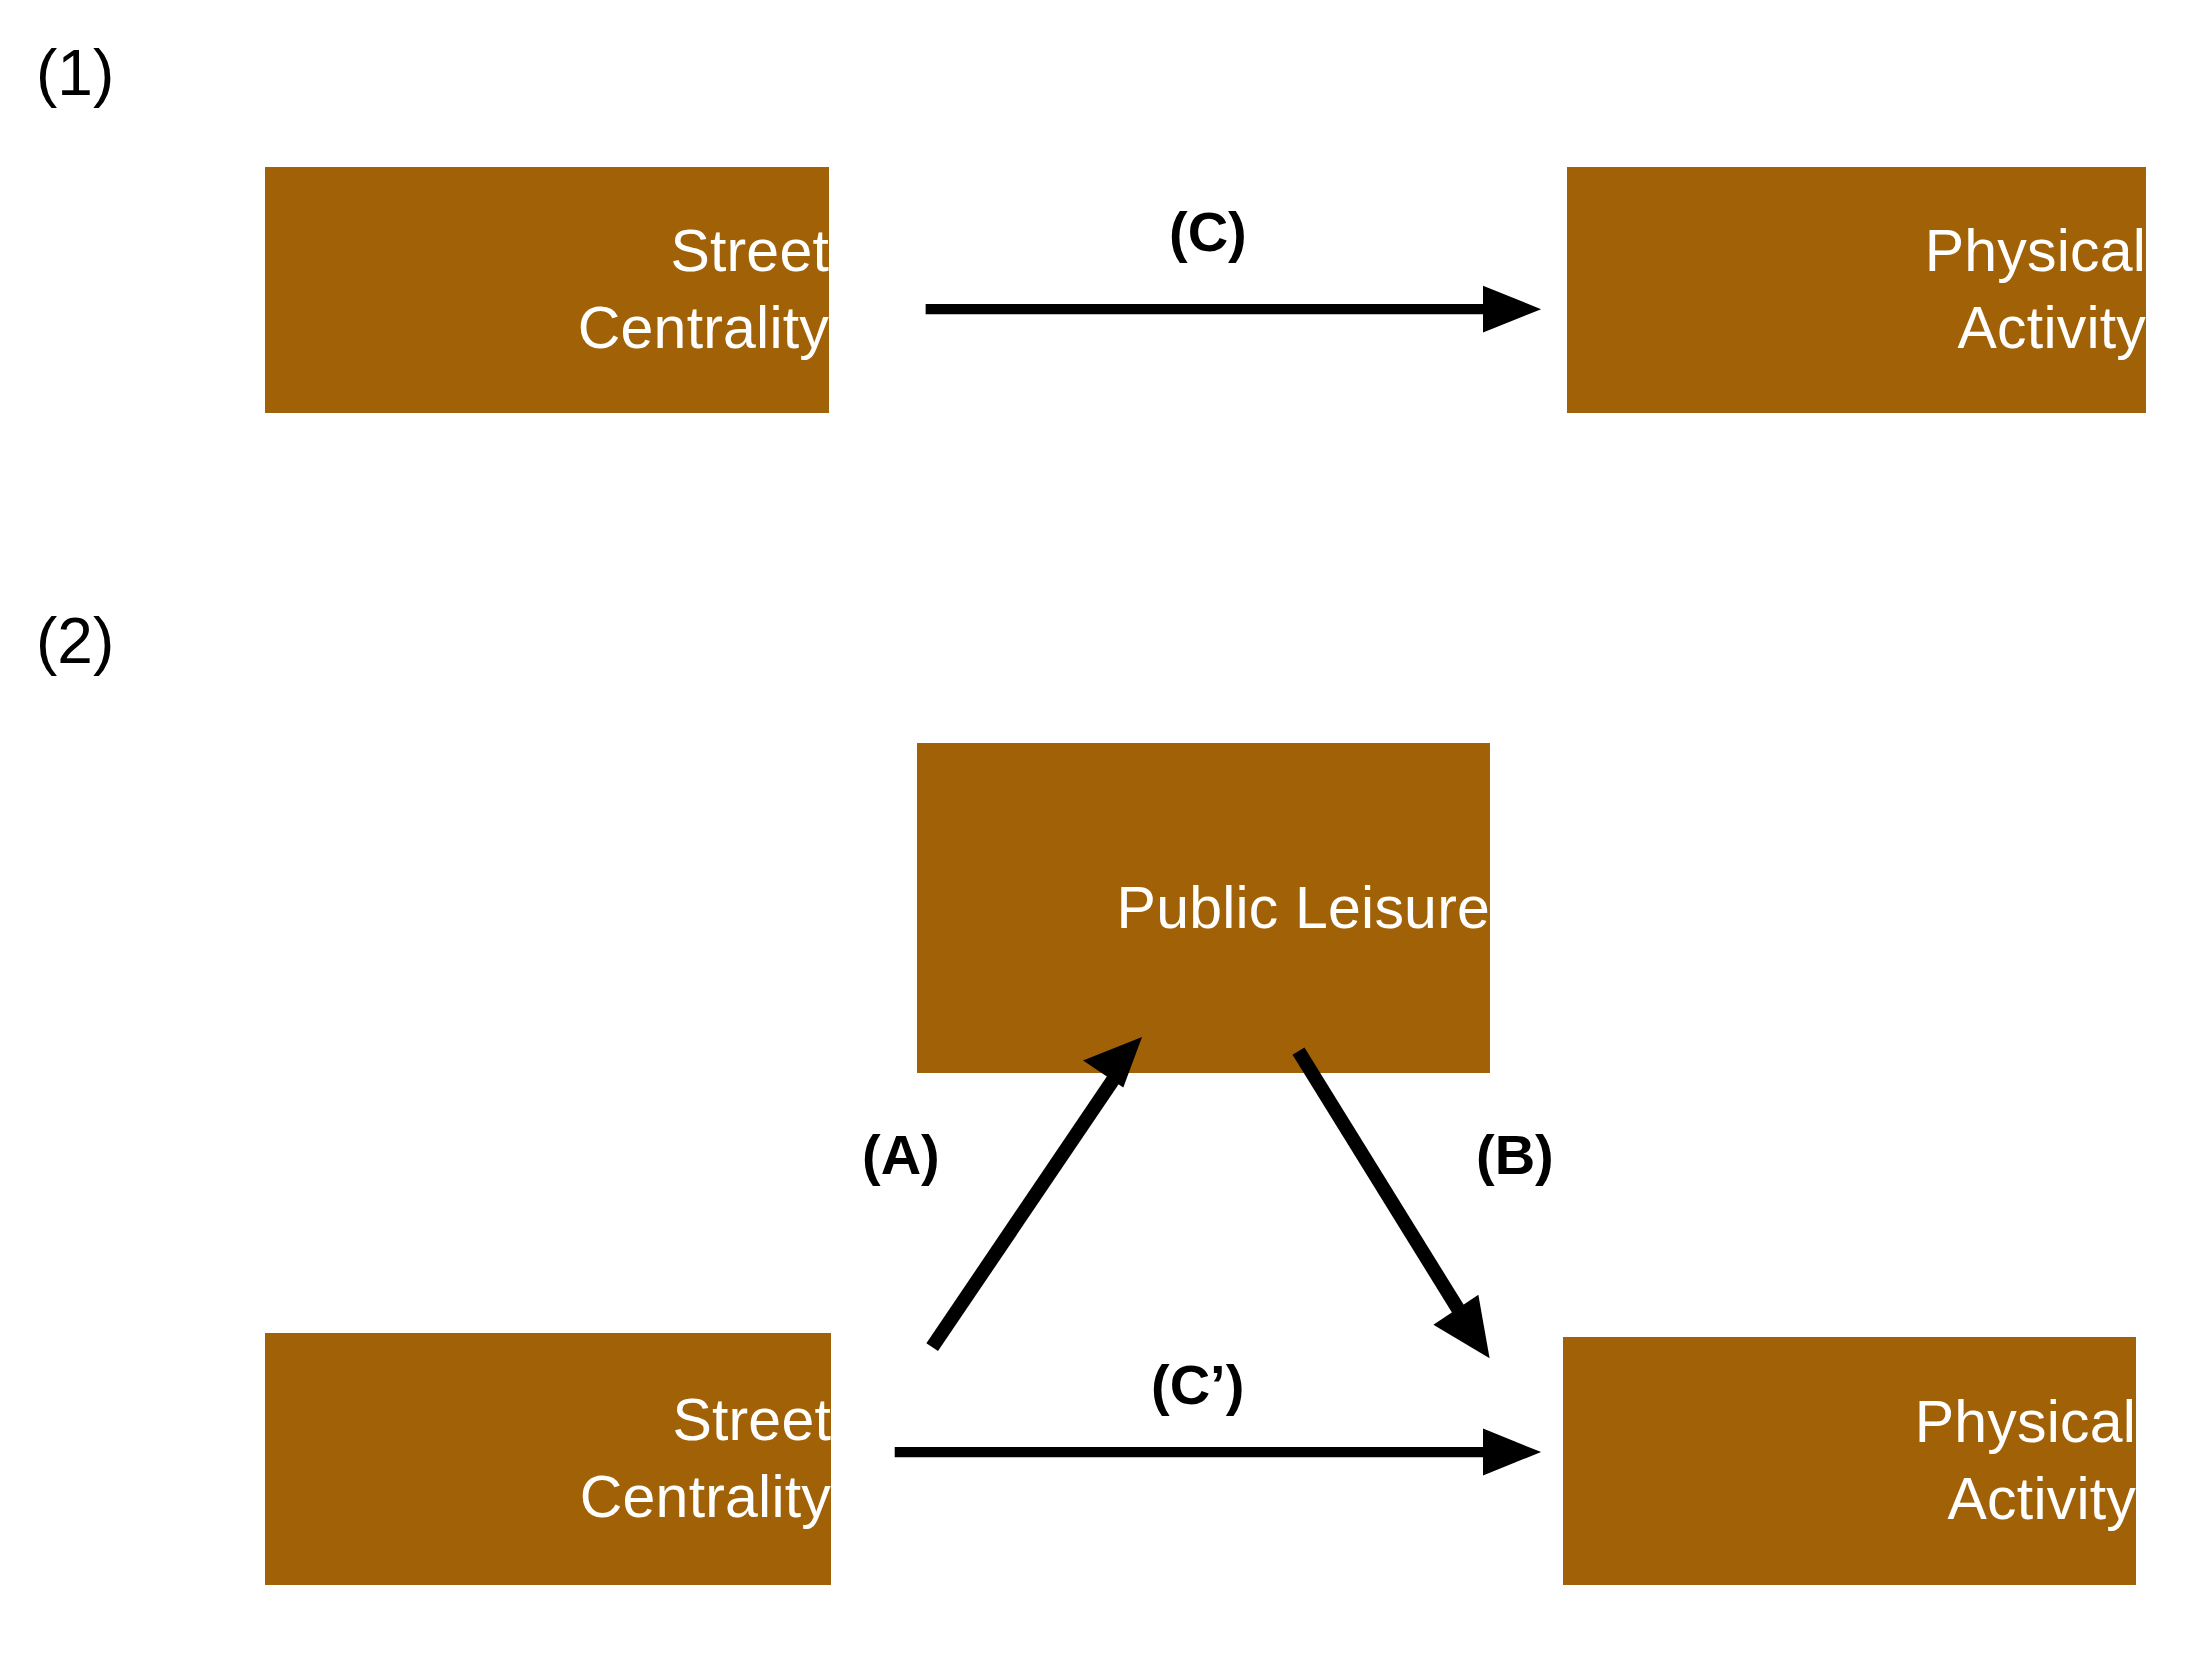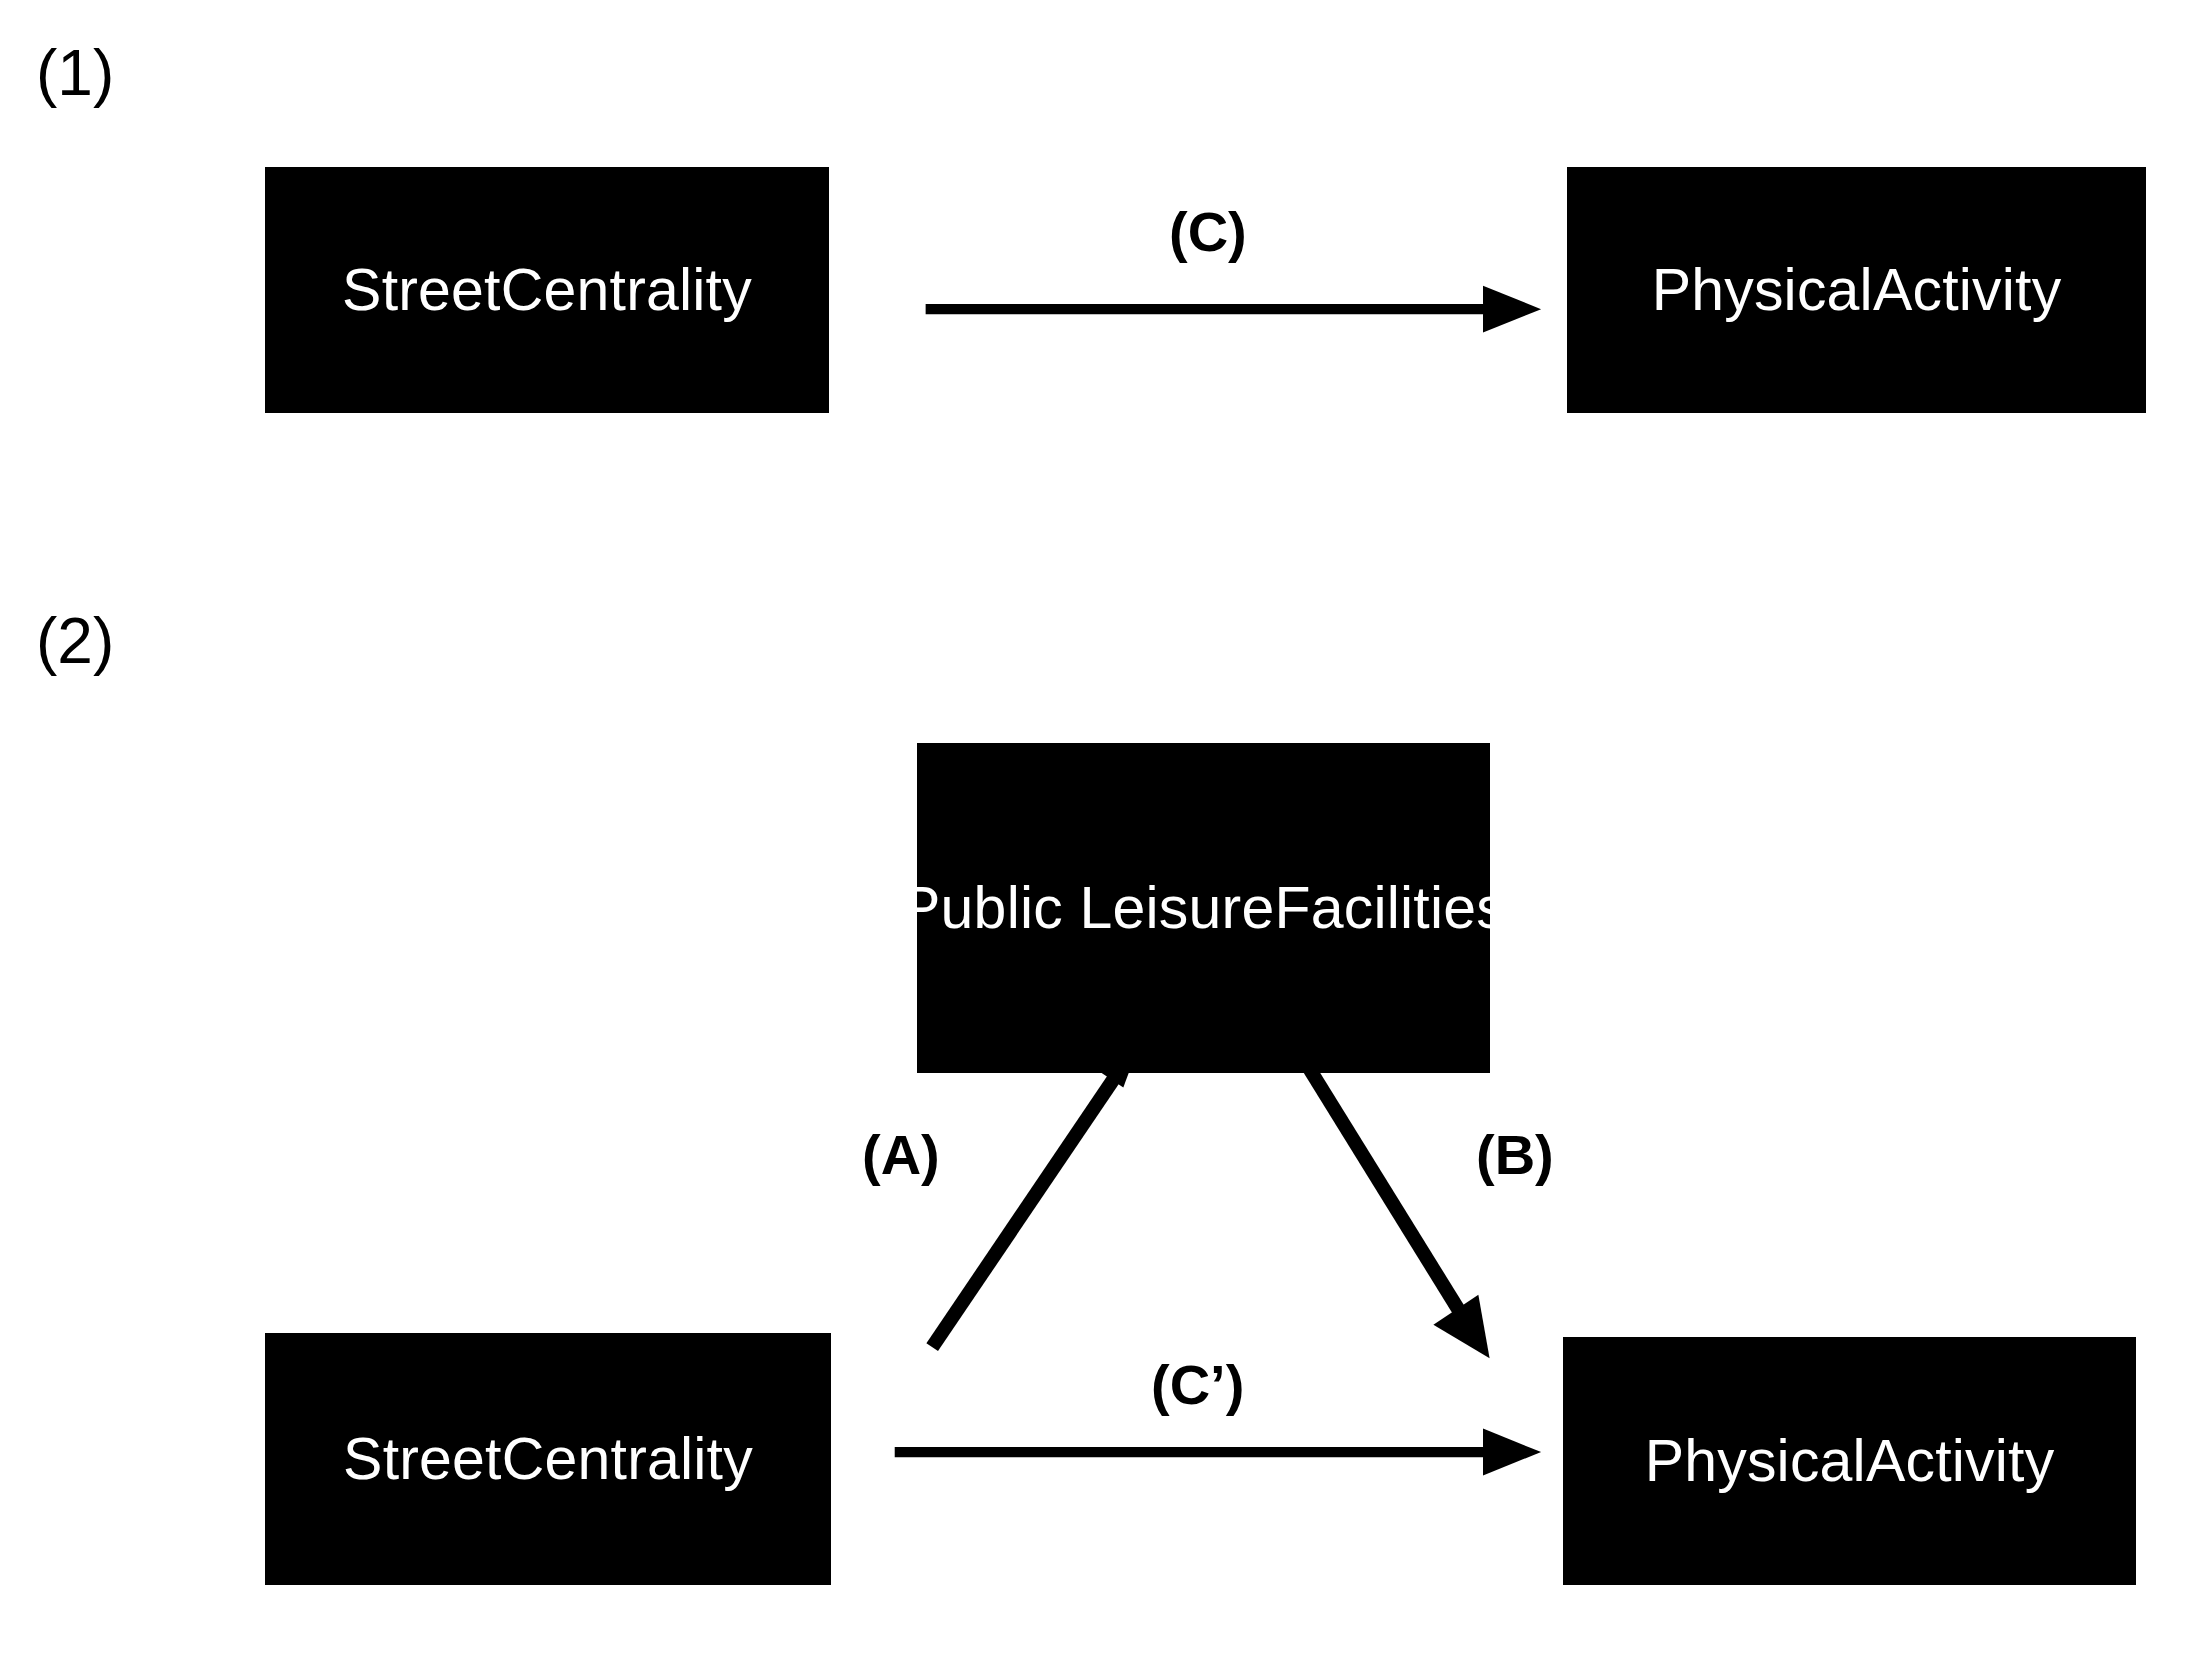--- a/index.html
+++ b/index.html
@@ -20,25 +20,25 @@
   .panel-label {
     position: absolute;
     font-size: 64px;
     line-height: 1;
     color: #000000;
     font-weight: 400;
     white-space: nowrap;
   }
   .node-box {
     position: absolute;
-    background: #000000;
+    background: #a16207;
     color: #ffffff;
     display: flex;
-    flex-direction: row;
-    align-items: center;
+    flex-direction: column;
+    align-items: flex-end;
     justify-content: center;
     text-align: center;
     font-size: 59px;
     line-height: 1.30;
     font-weight: 400;
     letter-spacing: 0.2px;
   }
   .node-line {
     display: block;
     white-space: nowrap;
@@ -84,21 +84,20 @@
     <span class="node-line">Physical</span>
     <span class="node-line">Activity</span>
   </div>
 
   <div class="edge-label" style="left:1169px; top:204px;">(C)</div>
 
   <div class="panel-label" style="left:36px; top:609px;">(2)</div>
 
   <div class="node-box" style="left:917px; top:743px; width:573px; height:330px;">
     <span class="node-line">Public Leisure</span>
-    <span class="node-line">Facilities</span>
   </div>
 
   <div class="node-box" style="left:265px; top:1333px; width:566px; height:252px;">
     <span class="node-line">Street</span>
     <span class="node-line">Centrality</span>
   </div>
 
   <div class="node-box" style="left:1563px; top:1337px; width:573px; height:248px;">
     <span class="node-line">Physical</span>
     <span class="node-line">Activity</span>

